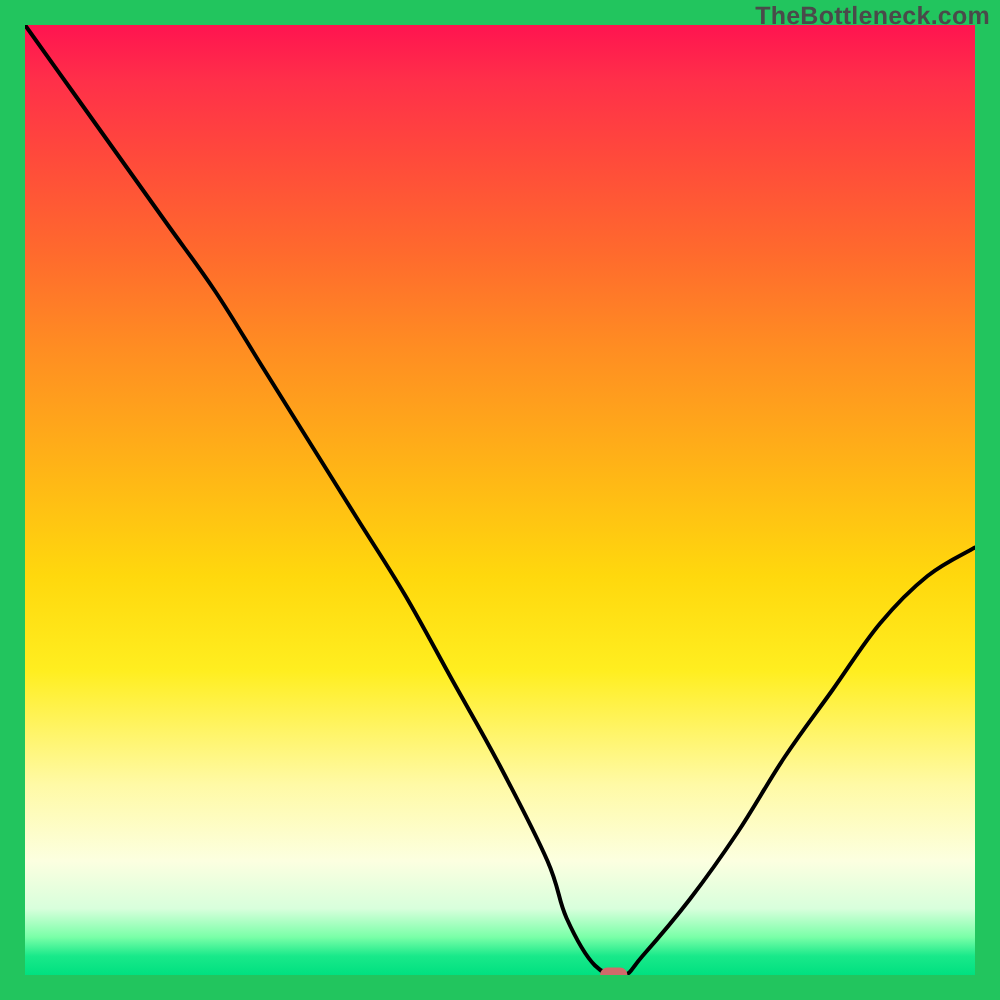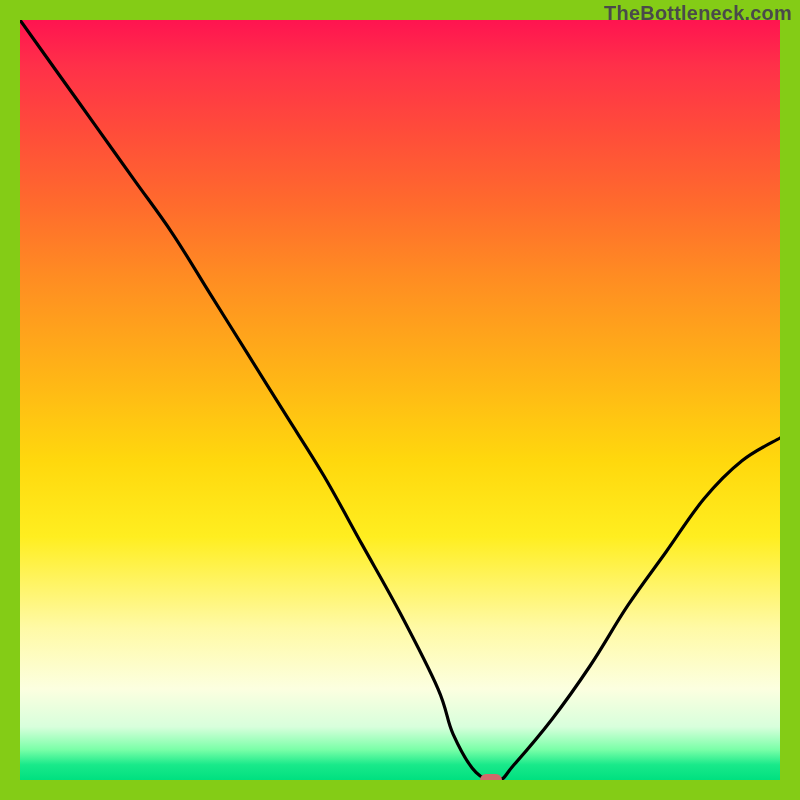--- a/index.html
+++ b/index.html
@@ -8,21 +8,21 @@
     width: 800px;
     height: 800px;
     background: #000;
     overflow: hidden;
     font-family: Arial, Helvetica, sans-serif;
   }
   .frame {
     position: relative;
     width: 800px;
     height: 800px;
-    background: #84cc16;
+    background: #22c55e;
   }
   .watermark {
     position: absolute;
     top: 2px;
     right: 8px;
     color: #4a4a4a;
     font-size: 20px;
     font-weight: 600;
     letter-spacing: 0.2px;
     z-index: 3;

